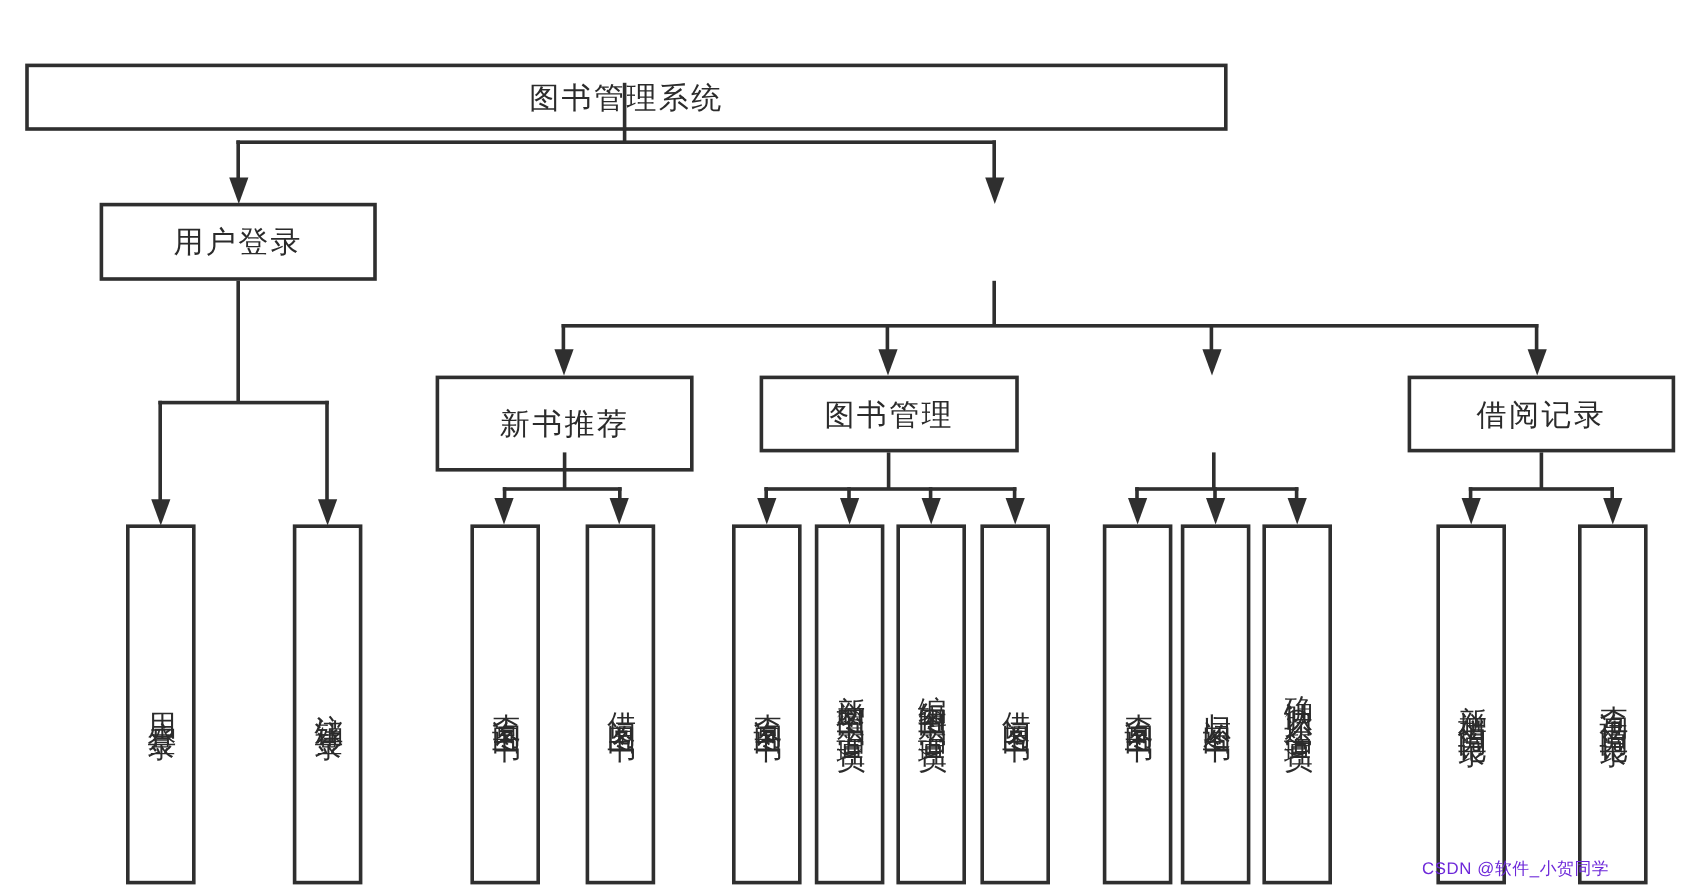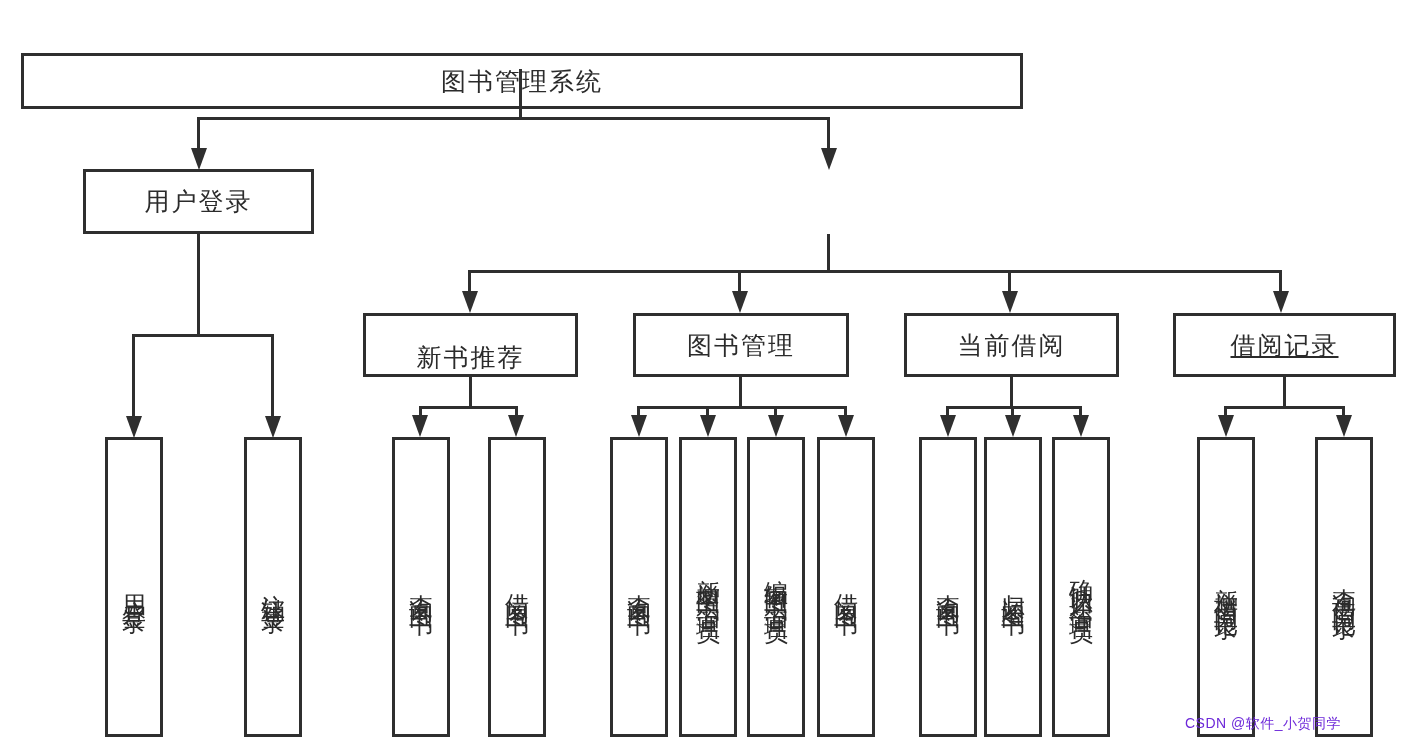--- a/index.html
+++ b/index.html
@@ -34,30 +34,27 @@
 <div id="stage">
 
   <div class="box hbox" style="left:21px;top:27px;width:1002px;height:56px;margin-top:26px;">
     <span>图书管理系统</span>
   </div>
 
   <div class="box hbox" style="left:83px;top:169px;width:231px;height:65px;">
     <span>用户登录</span>
   </div>
 
-  <div class="box hbox" style="left:363px;top:313px;width:215px;height:64px;align-items:flex-end;">
+  <div class="box hbox" style="left:363px;top:313px;width:215px;height:80px;">
     <span>新书推荐</span>
   </div>
   <div class="box hbox" style="left:633px;top:313px;width:216px;height:64px;">
     <span>图书管理</span>
   </div>
-  <div class="box hbox" style="left:904px;top:313px;width:215px;height:64px;">
-    <span>当前借阅</span>
-  </div>
-  <div class="box hbox" style="left:1173px;top:313px;width:223px;height:64px;text-decoration:underline;">
+  <div class="box hbox" style="left:1173px;top:313px;width:223px;height:64px;">
     <span>借阅记录</span>
   </div>
 
   <div class="box leaf" style="left:105px;top:437px;width:58px;height:300px;">
     <span>用户登录</span>
   </div>
   <div class="box leaf" style="left:244px;top:437px;width:58px;height:300px;">
     <span>注销登录</span>
   </div>
 

